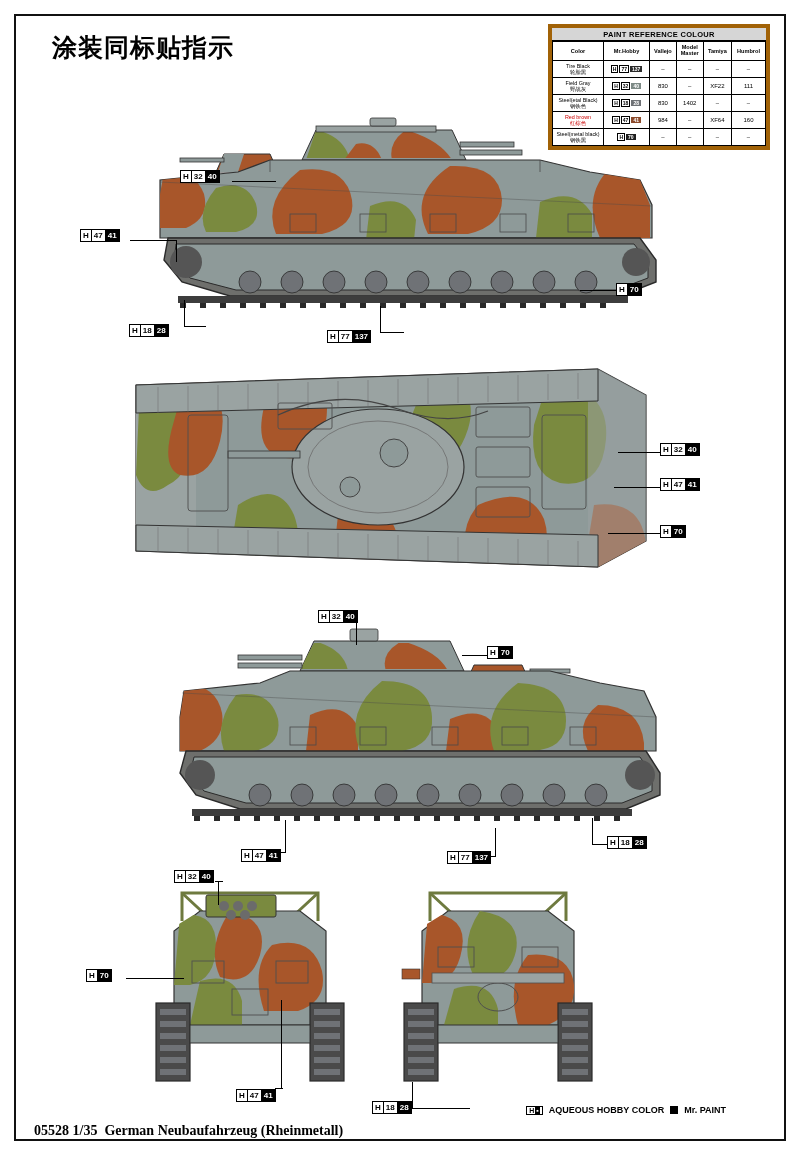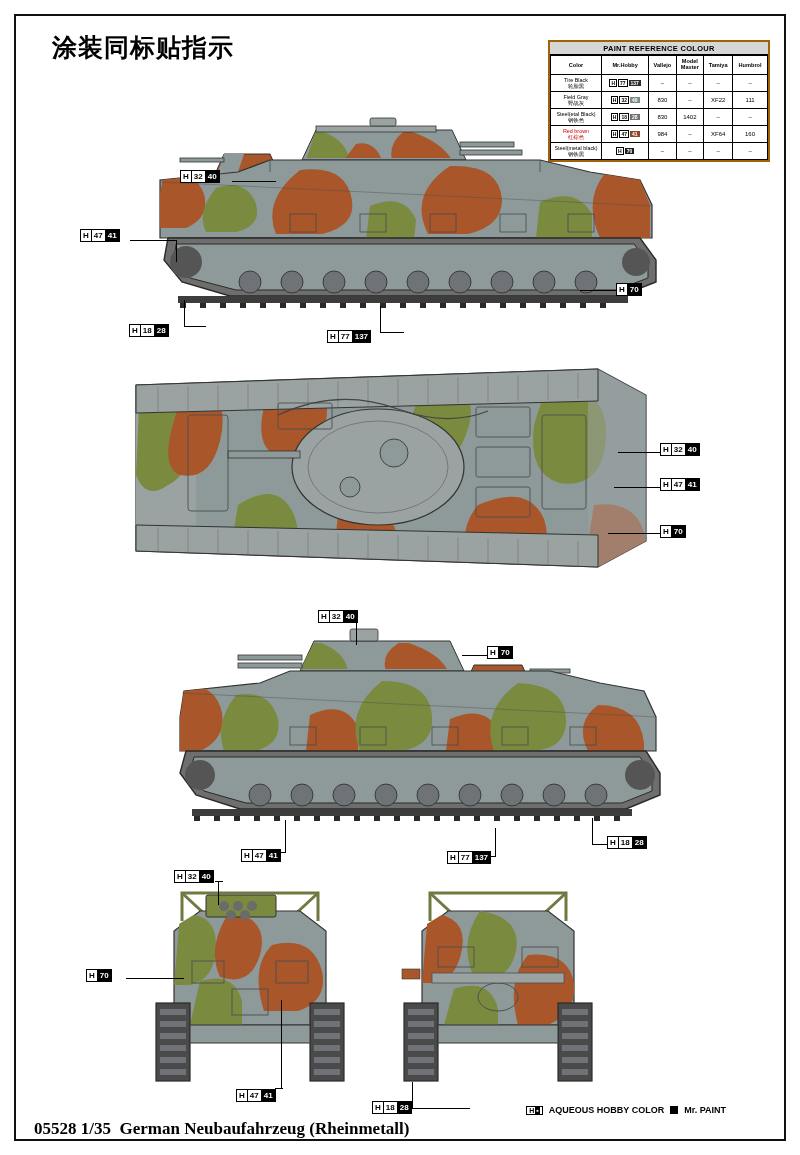--- a/index.html
+++ b/index.html
@@ -5,21 +5,21 @@
   html,body{margin:0;padding:0;background:#ffffff;}
   body{width:800px;height:1155px;font-family:"Liberation Sans",sans-serif;color:#000;position:relative;overflow:hidden;}
   .page{position:absolute;left:0;top:0;width:756px;height:1155px;}
   .border-frame{position:absolute;left:14px;top:14px;width:772px;height:1127px;border:2px solid #111;box-sizing:border-box;}
 
   
   .title-cn{position:absolute;left:52px;top:31px;font-size:25px;font-weight:bold;letter-spacing:1px;font-family:"DejaVu Sans",sans-serif;}
   .title-en{position:absolute;left:52px;top:66px;font-size:23px;font-weight:bold;font-family:"Liberation Serif",serif;}
 
   
-  .paint-table{position:absolute;left:548px;top:40px;width:222px;border:2px solid #a16207;box-sizing:border-box;background:#fff;}
+  .paint-table{position:absolute;left:548px;top:24px;width:222px;border:4px solid #a16207;box-sizing:border-box;background:#fff;}
   .paint-title{background:#d6d6d6;border-bottom:1px solid #000;font-size:7.5px;font-weight:bold;text-align:center;padding:2px 0 1px 0;letter-spacing:.3px;}
   table.pt{border-collapse:collapse;width:100%;font-size:6px;}
   table.pt th,table.pt td{border:1px solid #000;text-align:center;vertical-align:middle;padding:1px 0;line-height:1.15;}
   table.pt th{font-weight:bold;font-size:5.6px;height:16px;}
   table.pt td{height:14px;}
   .cname{font-size:5.4px;line-height:1.05;width:50px;}
   .cname .cn{font-family:"DejaVu Sans",sans-serif;}
   .row-red td.cname{color:#cc0000;}
   .chip{display:inline-flex;align-items:center;justify-content:flex-start;gap:1px;}
   .hbox{display:inline-block;border:1px solid #000;font-size:5px;font-weight:bold;padding:0 1px;background:#fff;line-height:1.25;}
@@ -38,21 +38,21 @@
 
   
   .art{position:absolute;}
   svg{display:block;}
 
   
   .legend{position:absolute;right:30px;bottom:40px;display:flex;align-items:center;gap:6px;font-size:9px;font-weight:bold;}
   .legend .hsym{border:1px solid #000;font-size:7px;font-weight:bold;padding:0 2px;display:inline-flex;align-items:center;gap:1px;}
   .legend .hsym .bk{background:#000;color:#fff;padding:0 1px;}
   .legend .sq{width:8px;height:8px;background:#000;display:inline-block;}
-  .footer{position:absolute;left:34px;bottom:16px;font-size:17px;font-weight:bold;font-family:"Liberation Serif",serif;}
+  .footer{position:absolute;left:34px;bottom:16px;font-size:14px;font-weight:bold;font-family:"Liberation Serif",serif;}
 </style>
 </head>
 <body>
 
 <div class="page">
   <div class="border-frame"></div>
 
   <div class="title-cn">涂装同标贴指示</div>
 
   <div class="paint-table">

